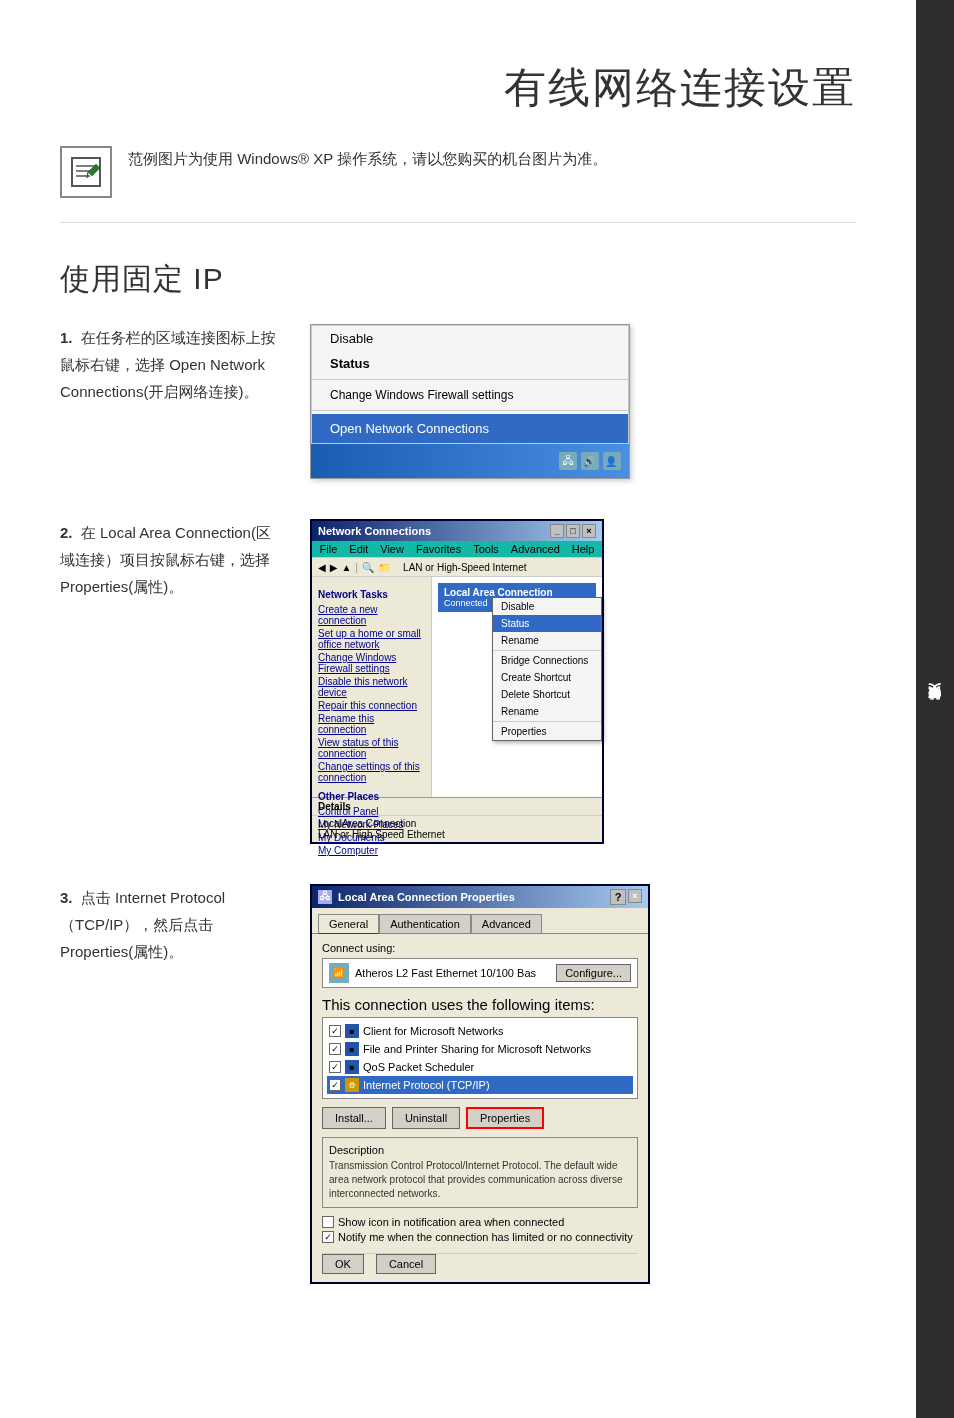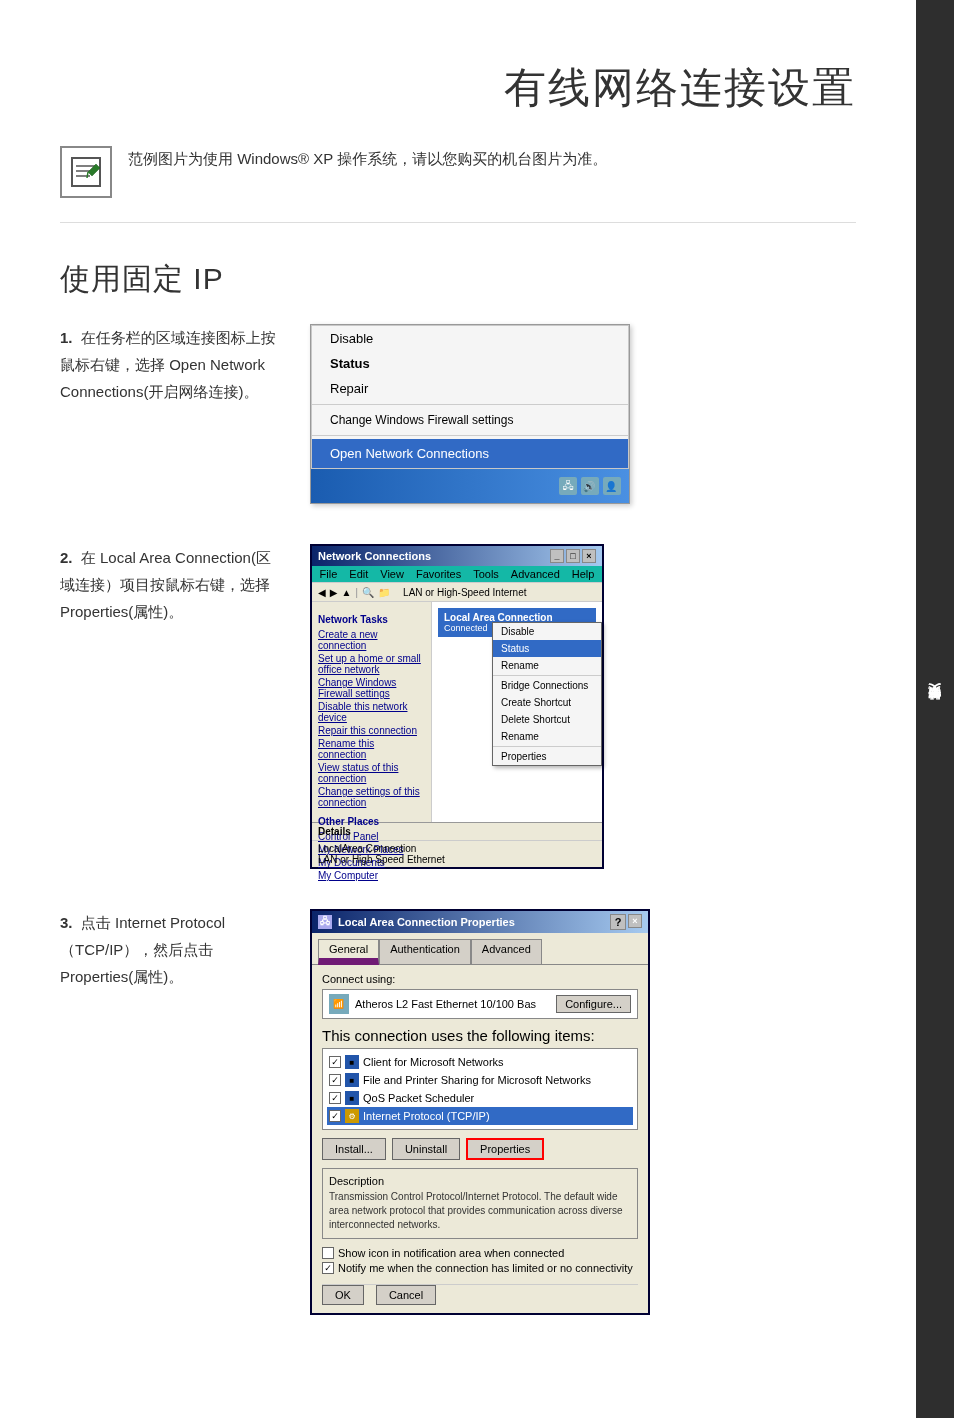--- a/index.html
+++ b/index.html
@@ -395,21 +395,21 @@
       padding: 3px 10px;
       border: 1px solid #888;
       border-bottom: none;
       background: #d4d0c8;
       font-size: 11px;
       cursor: pointer;
     }
 
     .win-prop-tab.active {
       background: #ece9d8;
-      border-bottom: 7px solid #701a75;
+      border-bottom: 1px solid #701a75;
       margin-bottom: -1px;
       position: relative;
       z-index: 1;
     }
 
     .win-prop-body {
       background: #ece9d8;
       padding: 8px 10px;
       border-top: 1px solid #888;
     }
@@ -599,21 +599,20 @@
         <p class="step-number">
           <strong>1.</strong>&nbsp;&nbsp;<span>在任务栏的区域连接图标上按鼠标右键，选择 Open Network Connections(开启网络连接)。</span>
         </p>
       </div>
       <div class="step-right">
 
         <div class="context-menu-wrapper">
           <div class="context-menu">
             <div class="context-menu-item">Disable</div>
             <div class="context-menu-item bold">Status</div>
-            <div class="context-menu-item">Repair</div>
             <hr class="context-menu-divider">
             <div class="context-menu-item change-fw">Change Windows Firewall settings</div>
             <hr class="context-menu-divider">
             <div class="context-menu-item highlighted">Open Network Connections</div>
           </div>
           <div class="taskbar-area">
             <div class="taskbar-icon">🖧</div>
             <div class="taskbar-icon">🔊</div>
             <div class="taskbar-icon">👤</div>
           </div>

